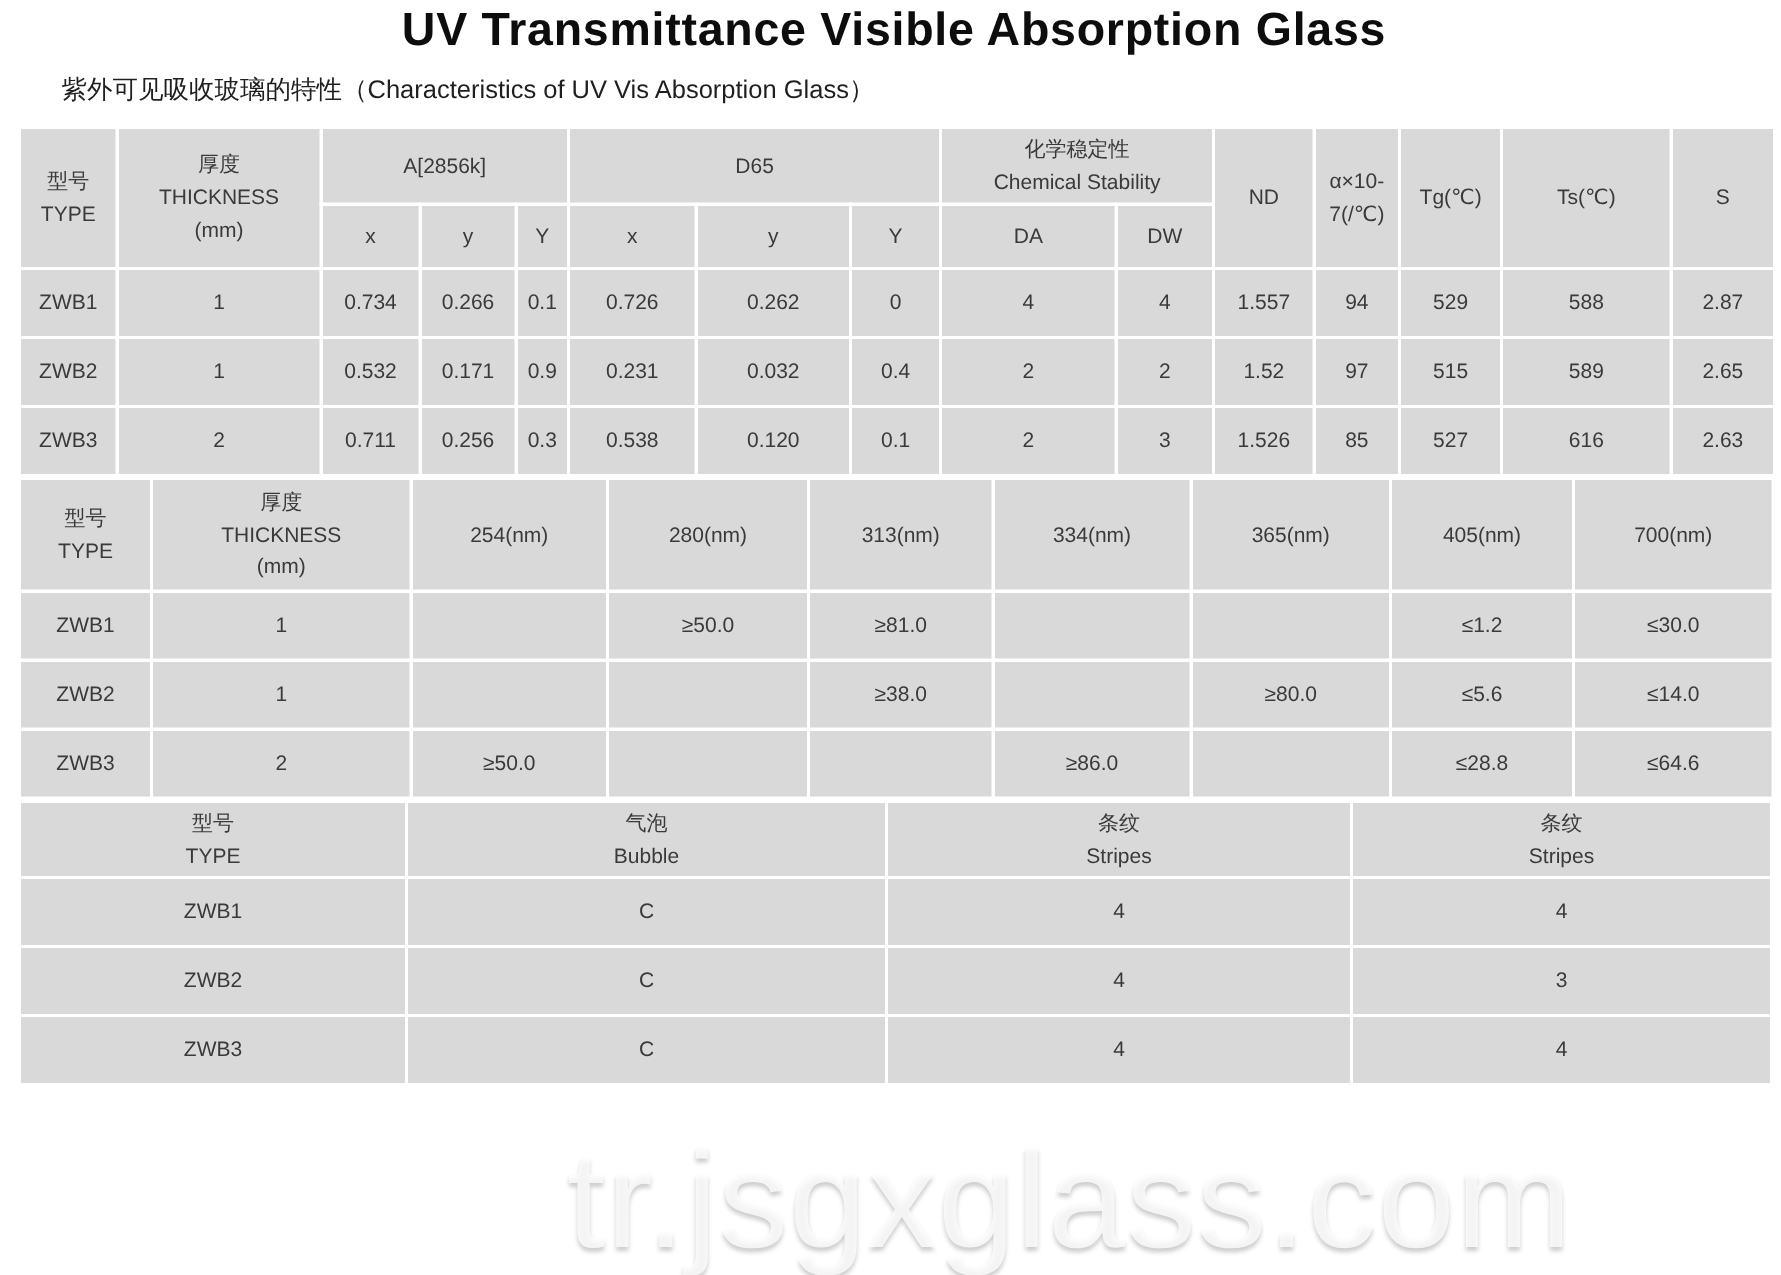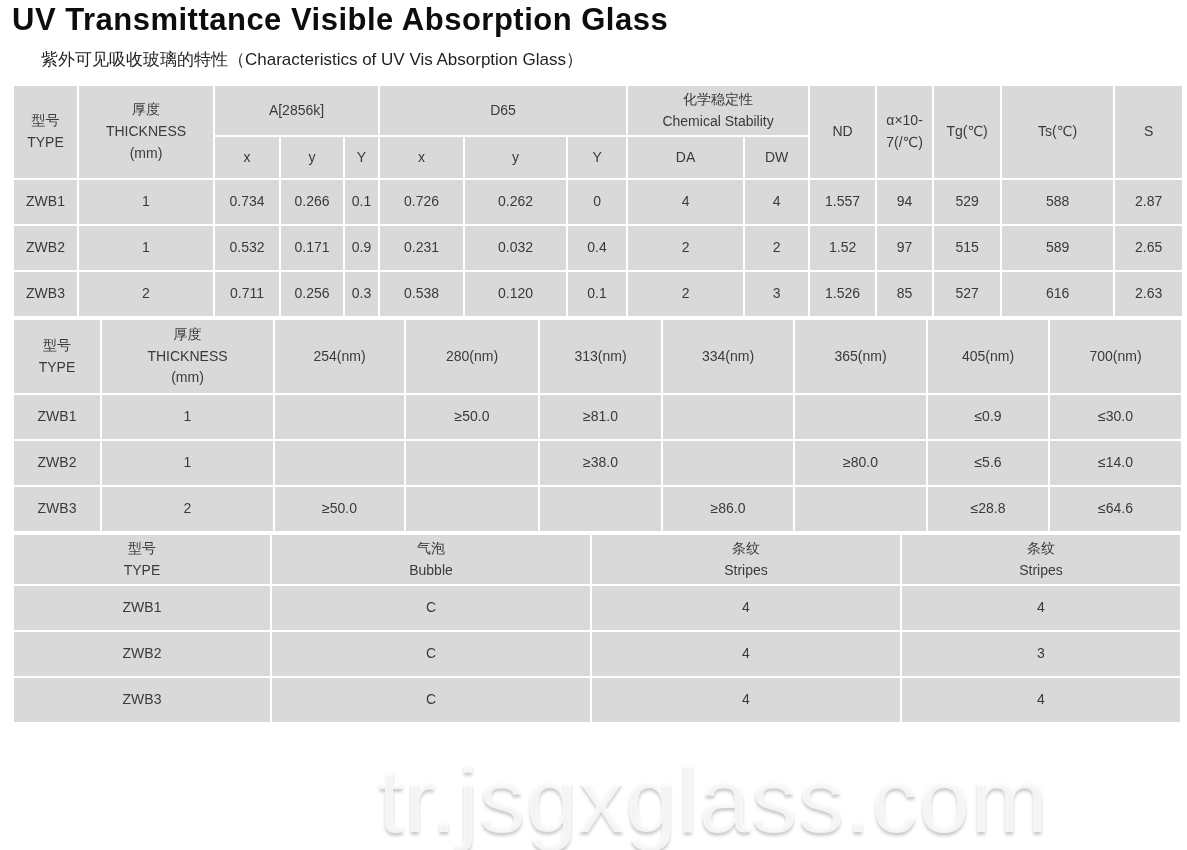--- a/index.html
+++ b/index.html
@@ -6,20 +6,21 @@
   html, body { margin: 0; padding: 0; }
   body {
     width: 1187px; height: 850px; overflow: hidden; position: relative;
     background: #ffffff;
     font-family: "Liberation Sans", "DejaVu Sans", sans-serif;
     color: #3a3a3a;
   }
   .page { padding: 0 7px 0 12px; }
   h1.title {
     margin: 2px 0 10px 0;
+    text-align: center;
     font-size: 31px;
     font-weight: 700;
     color: #0d0d0d;
     letter-spacing: 0.5px;
   }
   .section-heading {
     font-size: 17px;
     color: #1f1f1f;
     margin: 14px 0 13px 0;
     white-space: pre-line;
@@ -202,21 +203,21 @@
         <td>700(nm)</td>
       </tr>
       <tr class="r">
         <td>ZWB1</td>
         <td>1</td>
         <td></td>
         <td>≥50.0</td>
         <td>≥81.0</td>
         <td></td>
         <td></td>
-        <td>≤0.9</td>
+        <td>≤1.2</td>
         <td>≤30.0</td>
       </tr>
       <tr class="r">
         <td>ZWB2</td>
         <td>1</td>
         <td></td>
         <td></td>
         <td>≥38.0</td>
         <td></td>
         <td>≥80.0</td>

